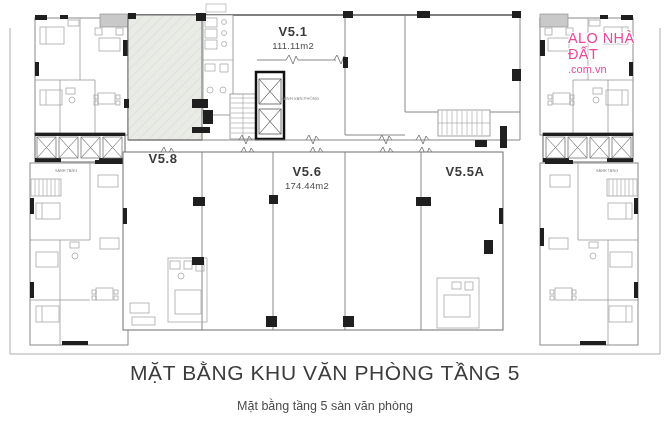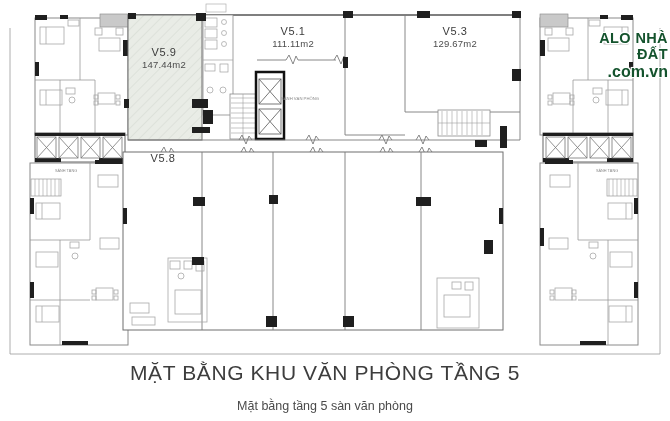--- a/index.html
+++ b/index.html
@@ -1,26 +1,26 @@
 <!DOCTYPE html>
 <html><head>
 <meta charset="utf-8">
 <style>
   html,body{margin:0;padding:0;background:#ffffff;}
   .page{position:relative;width:670px;height:421px;background:#fff;overflow:hidden;
         font-family:"Liberation Sans",sans-serif;}
   svg{position:absolute;top:0;left:0;}
   .unit{position:absolute;width:110px;margin-left:-55px;text-align:center;color:#3b3b3b;}
-  .unit .uname{font-weight:normal;font-size:11px;letter-spacing:.6px;line-height:1.1;}
+  .unit .uname{font-weight:bold;font-size:13px;letter-spacing:.6px;line-height:1.1;}
   .unit .uarea{font-size:9.5px;color:#4c4c4c;margin-top:1px;letter-spacing:.2px;}
-  .wm{position:absolute;top:31px;right:2px;width:100px;text-align:right;font-weight:bold;
-      color:#14532d;line-height:1.1;
+  .wm{position:absolute;top:31px;right:2px;width:100px;text-align:left;font-weight:normal;
+      color:#ec4899;line-height:1.1;
       text-shadow:-1px -1px 0 #fff,1px -1px 0 #fff,-1px 1px 0 #fff,1px 1px 0 #fff,0 0 3px #fff;}
   .wm .l1{font-size:14.5px;letter-spacing:.4px;}
-  .wm .l2{font-size:16px;}
+  .wm .l2{font-size:11px;}
   .caption{position:absolute;left:-20px;right:0;top:361px;text-align:center;
            font-size:21px;letter-spacing:.6px;color:#3d3d3d;}
   .subcaption{position:absolute;left:-20px;right:0;top:399px;text-align:center;
               font-size:12.5px;color:#4a4a4a;}
 </style>
 </head>
 <body>
 
 <div class="page">
 
@@ -204,36 +204,33 @@
       <rect x="192" y="257" width="12" height="8"></rect>
       <rect x="123" y="208" width="4" height="16"></rect>
         <rect x="499" y="208" width="4" height="16"></rect>
     </g>
 
     <text x="300" y="100" font-size="4.2" fill="#8a8a8a" text-anchor="middle">SẢNH VĂN PHÒNG</text>
     <text x="55" y="172" font-size="3.8" fill="#8a8a8a">SẢNH TẦNG</text>
     <text x="596" y="172" font-size="3.8" fill="#8a8a8a">SẢNH TẦNG</text>
   </svg>
 
-  <div class="unit" style="left:164px;top:46px">
-    <div class="uname">V5.9</div>
-    <div class="uarea">147.44m2</div>
-  </div>
   <div class="unit" style="left:293px;top:25px">
     <div class="uname">V5.1</div>
     <div class="uarea">111.11m2</div>
   </div>
-  <div class="unit" style="left:455px;top:25px">
-    <div class="uname">V5.3</div>
-    <div class="uarea">129.67m2</div>
-  </div>
   <div class="unit" style="left:163px;top:152px">
     <div class="uname">V5.8</div>
   </div>
+  <div class="unit" style="left:307px;top:165px">
+    <div class="uname">V5.6</div>
+    <div class="uarea">174.44m2</div>
+  </div>
   <div class="unit" style="left:465px;top:165px">
+    <div class="uname">V5.5A</div>
   </div>
 
   <div class="wm">
     <div class="l1">ALO NHÀ ĐẤT</div>
     <div class="l2">.com.vn</div>
   </div>
 
   <div class="caption">MẶT BẰNG KHU VĂN PHÒNG TẦNG 5</div>
   <div class="subcaption">Mặt bằng tầng 5 sàn văn phòng</div>
 

